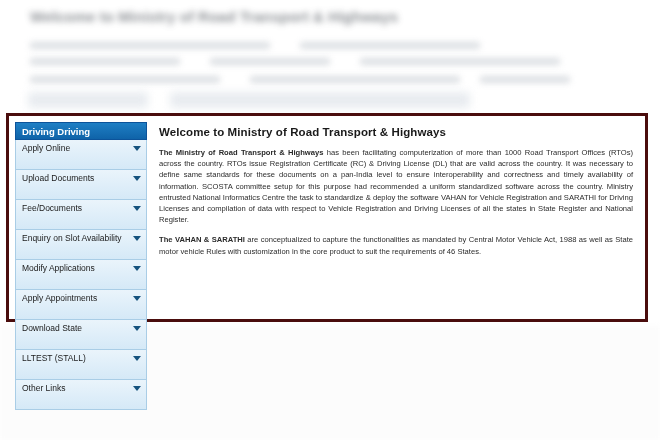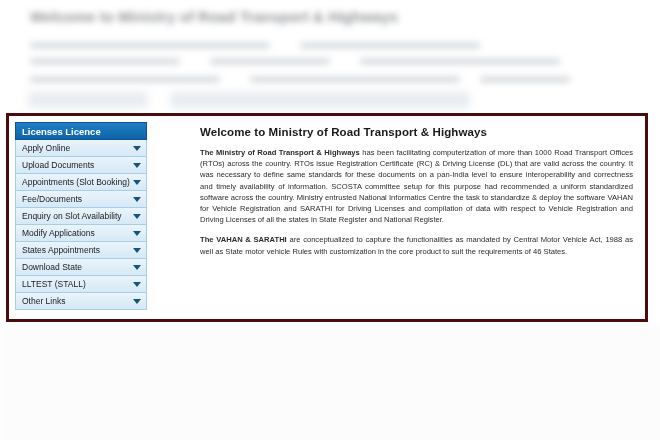--- a/index.html
+++ b/index.html
@@ -109,21 +109,21 @@
     line-height: 10px;
   }
 
   .menu-item {
     position: relative;
     background: linear-gradient(to bottom, #eaf4fb 0%, #d5e9f7 100%);
     border: 1px solid #a9cde6;
     border-top: none;
     font-size: 8.5px;
     color: #1a1a1a;
-    height: 17px;
+    height: 30px;
     line-height: 16px;
     padding: 0 16px 0 6px;
     box-sizing: border-box;
     white-space: nowrap;
     overflow: hidden;
     cursor: pointer;
   }
 
   .menu-item .caret {
     position: absolute;
@@ -134,21 +134,20 @@
     border-right: 4px solid transparent;
     border-top: 5px solid #16537e;
   }
 
   
   .main {
     flex: 1 1 auto;
     padding: 2px 6px 0 4px;
     box-sizing: border-box;
     overflow: hidden;
-    margin-left: 41px;
   }
 
   .main h1 {
     margin: 2px 0 9px 0;
     font-size: 11.5px;
     font-weight: bold;
     color: #1a1a1a;
     letter-spacing: 0.1px;
   }
 
@@ -183,48 +182,44 @@
     <div class="bg-block" style="left:28px; top:92px; width:120px; height:16px;"></div>
     <div class="bg-block" style="left:170px; top:92px; width:300px; height:16px;"></div>
 
     <div class="bg-bottom-sheet"></div>
   </div>
 
   <div class="highlight">
     <div class="content">
 
       <div class="sidebar">
-        <div class="sidebar-header">Licenses Licence</div>
+        <div class="sidebar-header">Driving Driving</div>
 
         <div class="menu-item">
           <span>Apply Online</span>
           <span class="caret"></span>
         </div>
         <div class="menu-item">
           <span>Upload Documents</span>
           <span class="caret"></span>
         </div>
         <div class="menu-item">
-          <span>Appointments (Slot Booking)</span>
-          <span class="caret"></span>
-        </div>
-        <div class="menu-item">
           <span>Fee/Documents</span>
           <span class="caret"></span>
         </div>
         <div class="menu-item">
           <span>Enquiry on Slot Availability</span>
           <span class="caret"></span>
         </div>
         <div class="menu-item">
           <span>Modify Applications</span>
           <span class="caret"></span>
         </div>
         <div class="menu-item">
-          <span>States Appointments</span>
+          <span>Apply Appointments</span>
           <span class="caret"></span>
         </div>
         <div class="menu-item">
           <span>Download State</span>
           <span class="caret"></span>
         </div>
         <div class="menu-item">
           <span>LLTEST (STALL)</span>
           <span class="caret"></span>
         </div>

